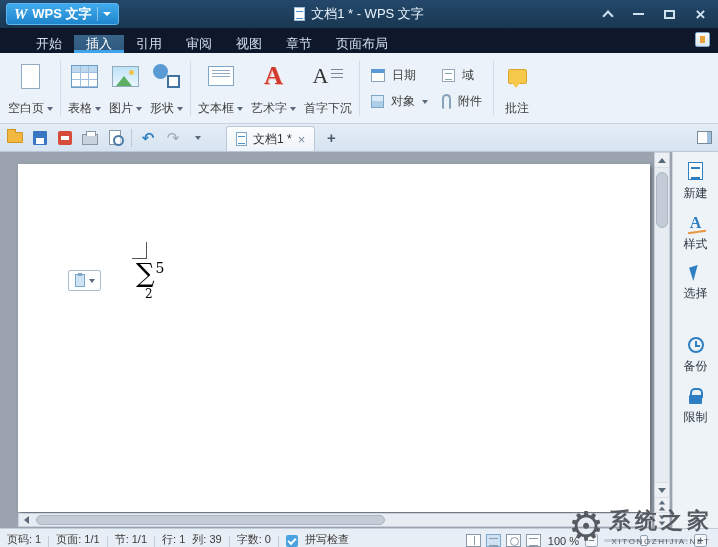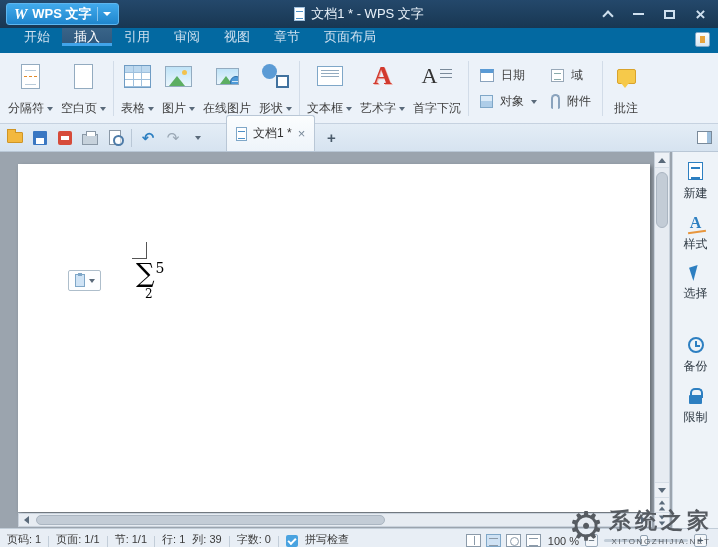--- a/index.html
+++ b/index.html
@@ -16,21 +16,21 @@
   .doc-ic{width:11px;height:14px;background:#fff;border:1px solid #9fc0dd;position:relative}
   .doc-ic::after{content:"";position:absolute;left:1px;top:3px;width:7px;height:6px;border-top:1px solid #4d90c8;border-bottom:1px solid #4d90c8}
   .win-btns{position:absolute;right:2px;top:0;height:28px;display:flex}
   .win-btn{width:31px;height:28px;display:flex;align-items:center;justify-content:center;color:#cfe0ef}
   .chev-up{width:8px;height:8px;border-left:2px solid #cfe0ef;border-top:2px solid #cfe0ef;transform:rotate(45deg);margin-top:4px}
   .min-glyph{width:11px;height:2px;background:#cfe0ef}
   .max-glyph{width:11px;height:9px;border:2px solid #cfe0ef}
   .close-glyph{font-size:17px;font-weight:bold;line-height:1}
 
   
-  .tabrow{position:absolute;left:0;top:28px;width:718px;height:25px;background:#0369a1;display:flex;align-items:flex-start;padding-left:12px}
+  .tabrow{position:absolute;left:0;top:28px;width:718px;height:25px;background:#0f172a;display:flex;align-items:flex-end;padding-left:24px}
   .tab{padding:0 12px;display:flex;align-items:center;color:#cfe0ef;font-size:13px;cursor:default}
   .tab.active{background:linear-gradient(#396488,#2d577d);color:#fff;box-shadow:inset 0 -3px 0 #41a4ea}
   .skin-ic{position:absolute;right:8px;top:4px;width:15px;height:15px;background:linear-gradient(#fdfdfd,#d8e6f2);border:1px solid #7fa7c8;border-radius:2px}
   .skin-ic::after{content:"";position:absolute;left:4px;top:3px;width:5px;height:7px;background:#e8a33d}
 
   
   .ribbon{position:absolute;left:0;top:53px;width:718px;height:71px;background:#ecf2f9;border-bottom:1px solid #c6d2e0;display:flex;align-items:stretch;padding:3px 0 2px 4px;overflow:hidden}
   .rb{display:flex;flex-direction:column;align-items:center;justify-content:space-between;padding:3px 4px 4px 4px;cursor:default}
   .rb .ico{height:34px;display:flex;align-items:center;justify-content:center}
   .rb .lblrow{display:flex;align-items:center;gap:3px;font-size:12px;color:#404040;white-space:nowrap}
@@ -83,21 +83,21 @@
   .i-save::after{content:"";position:absolute;left:3px;bottom:1px;width:8px;height:6px;background:#fff}
   .i-pdf{width:14px;height:14px;background:#d64b3a;border-radius:2px;position:relative}
   .i-pdf::after{content:"";position:absolute;left:3px;top:5px;width:8px;height:4px;background:#fff}
   .i-print{width:16px;height:11px;background:#c7d2dc;border:1px solid #8a98a6;position:relative;margin-top:3px}
   .i-print::before{content:"";position:absolute;left:3px;top:-4px;width:8px;height:4px;background:#fff;border:1px solid #8a98a6;border-bottom:none}
   .i-preview{width:12px;height:15px;background:#fff;border:1px solid #8a98a6;position:relative}
   .i-preview::after{content:"";position:absolute;right:-4px;bottom:-2px;width:7px;height:7px;border:2px solid #4d7ba8;border-radius:50%;background:rgba(255,255,255,.6)}
   .i-undo{color:#2d7fc1;font-size:15px;font-weight:bold;line-height:1}
   .i-redo{color:#9aa7b4;font-size:15px;line-height:1}
   .qsep{width:1px;height:18px;background:#b9c7d6}
-  .doctab{margin-left:12px;align-self:flex-end;height:36px;display:flex;align-items:center;gap:6px;padding:0 9px;background:linear-gradient(#fbfdfe,#eef4fa);border:1px solid #b9c7d6;border-bottom:none;border-radius:3px 3px 0 0;cursor:default}
+  .doctab{margin-left:12px;align-self:flex-end;height:25px;display:flex;align-items:center;gap:6px;padding:0 9px;background:linear-gradient(#fbfdfe,#eef4fa);border:1px solid #b9c7d6;border-bottom:none;border-radius:3px 3px 0 0;cursor:default}
   .doctab .lbl{font-size:12px;color:#333}
   .tab-close{color:#7a8a9a;font-size:13px;line-height:1;cursor:default}
   .newtab{width:18px;height:18px;display:flex;align-items:center;justify-content:center;color:#4a5a6a;font-size:15px;font-weight:bold;cursor:default}
   .panel-toggle{margin-left:auto;width:15px;height:13px;border:1px solid #7a8a9a;background:#fff;position:relative;cursor:default}
   .panel-toggle::after{content:"";position:absolute;right:0;top:0;bottom:0;width:4px;background:#9fc0dd}
 
   
   .docarea{position:absolute;left:0;top:152px;width:718px;height:376px;background:#9ba4ae;overflow:hidden}
   .page{position:absolute;left:18px;top:12px;width:632px;height:348px;background:#fff;box-shadow:2px 2px 4px rgba(0,0,0,.35)}
   .corner-mark{position:absolute;left:114px;top:78px;width:15px;height:17px;border-right:1px solid #555;border-bottom:1px solid #555}
@@ -217,33 +217,20 @@
     </div>
   <div class="tab">
       <span>页面布局</span>
     </div>
   <div class="skin-ic"></div>
 </div>
 
 <div class="ribbon">
   <div class="rb">
     <div class="ico">
-        <div class="i-page">
-          <i class="l1"></i>
-          <i class="dash"></i>
-          <i class="l2"></i>
-        </div>
-      </div>
-    <div class="lblrow">
-        <span>分隔符</span>
-        <span class="dd-caret"></span>
-      </div>
-  </div>
-  <div class="rb">
-    <div class="ico">
         <div class="i-page"></div>
       </div>
     <div class="lblrow">
         <span>空白页</span>
         <span class="dd-caret"></span>
       </div>
   </div>
   <div class="rsep"></div>
   <div class="rb">
     <div class="ico">
@@ -257,31 +244,20 @@
   <div class="rb">
     <div class="ico">
         <div class="i-pic">
           <i class="mtn"></i>
           <i class="sun"></i>
         </div>
       </div>
     <div class="lblrow">
         <span>图片</span>
         <span class="dd-caret"></span>
-      </div>
-  </div>
-  <div class="rb">
-    <div class="ico">
-        <div class="i-pic" style="width:23px;height:17px">
-          <i class="mtn" style="border-left-width:6px;border-right-width:6px;border-bottom-width:8px"></i>
-          <i class="i-globe"></i>
-        </div>
-      </div>
-    <div class="lblrow">
-        <span>在线图片</span>
       </div>
   </div>
   <div class="rb">
     <div class="ico">
         <div class="i-shapes">
           <i class="c"></i>
           <i class="s"></i>
         </div>
       </div>
     <div class="lblrow">

